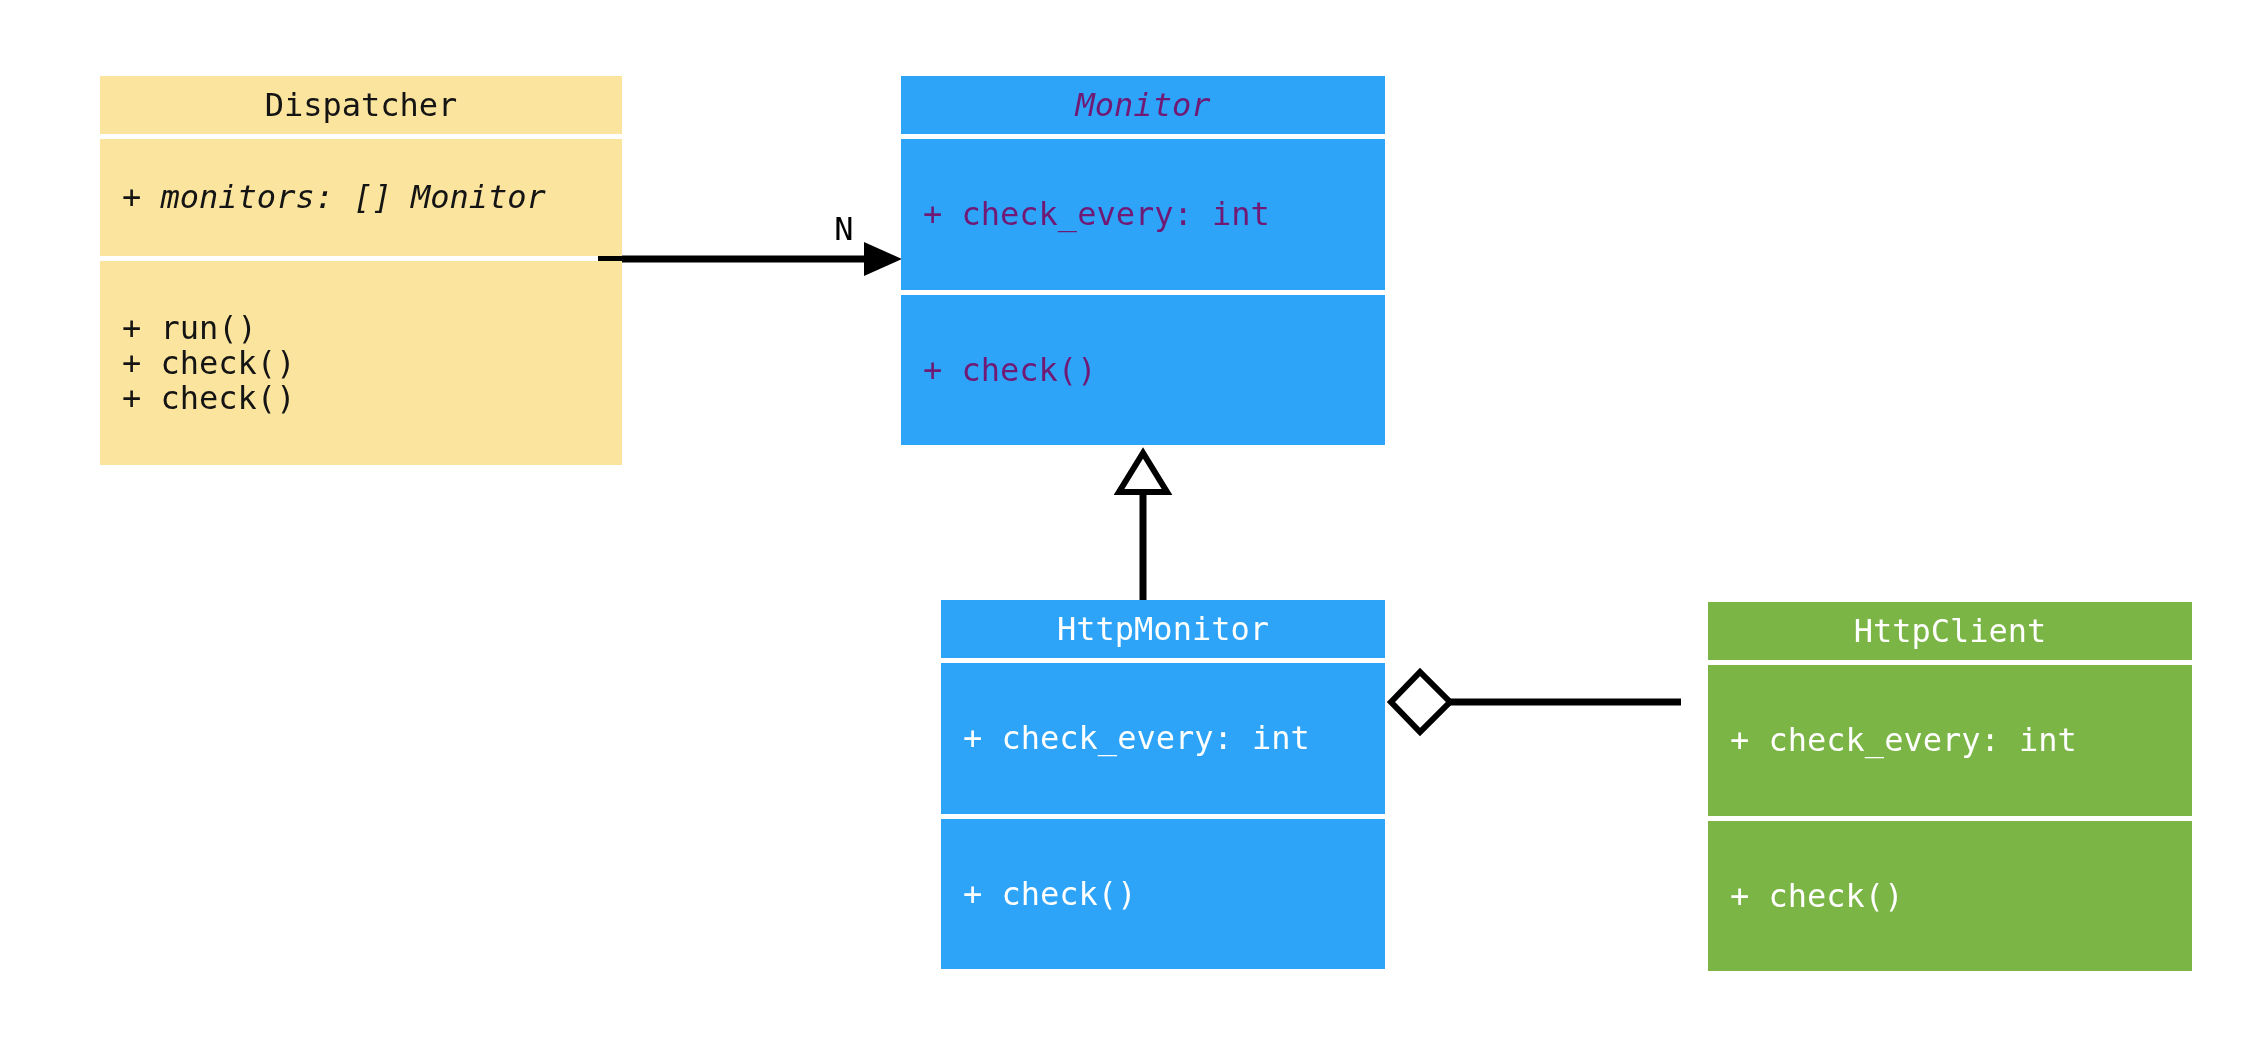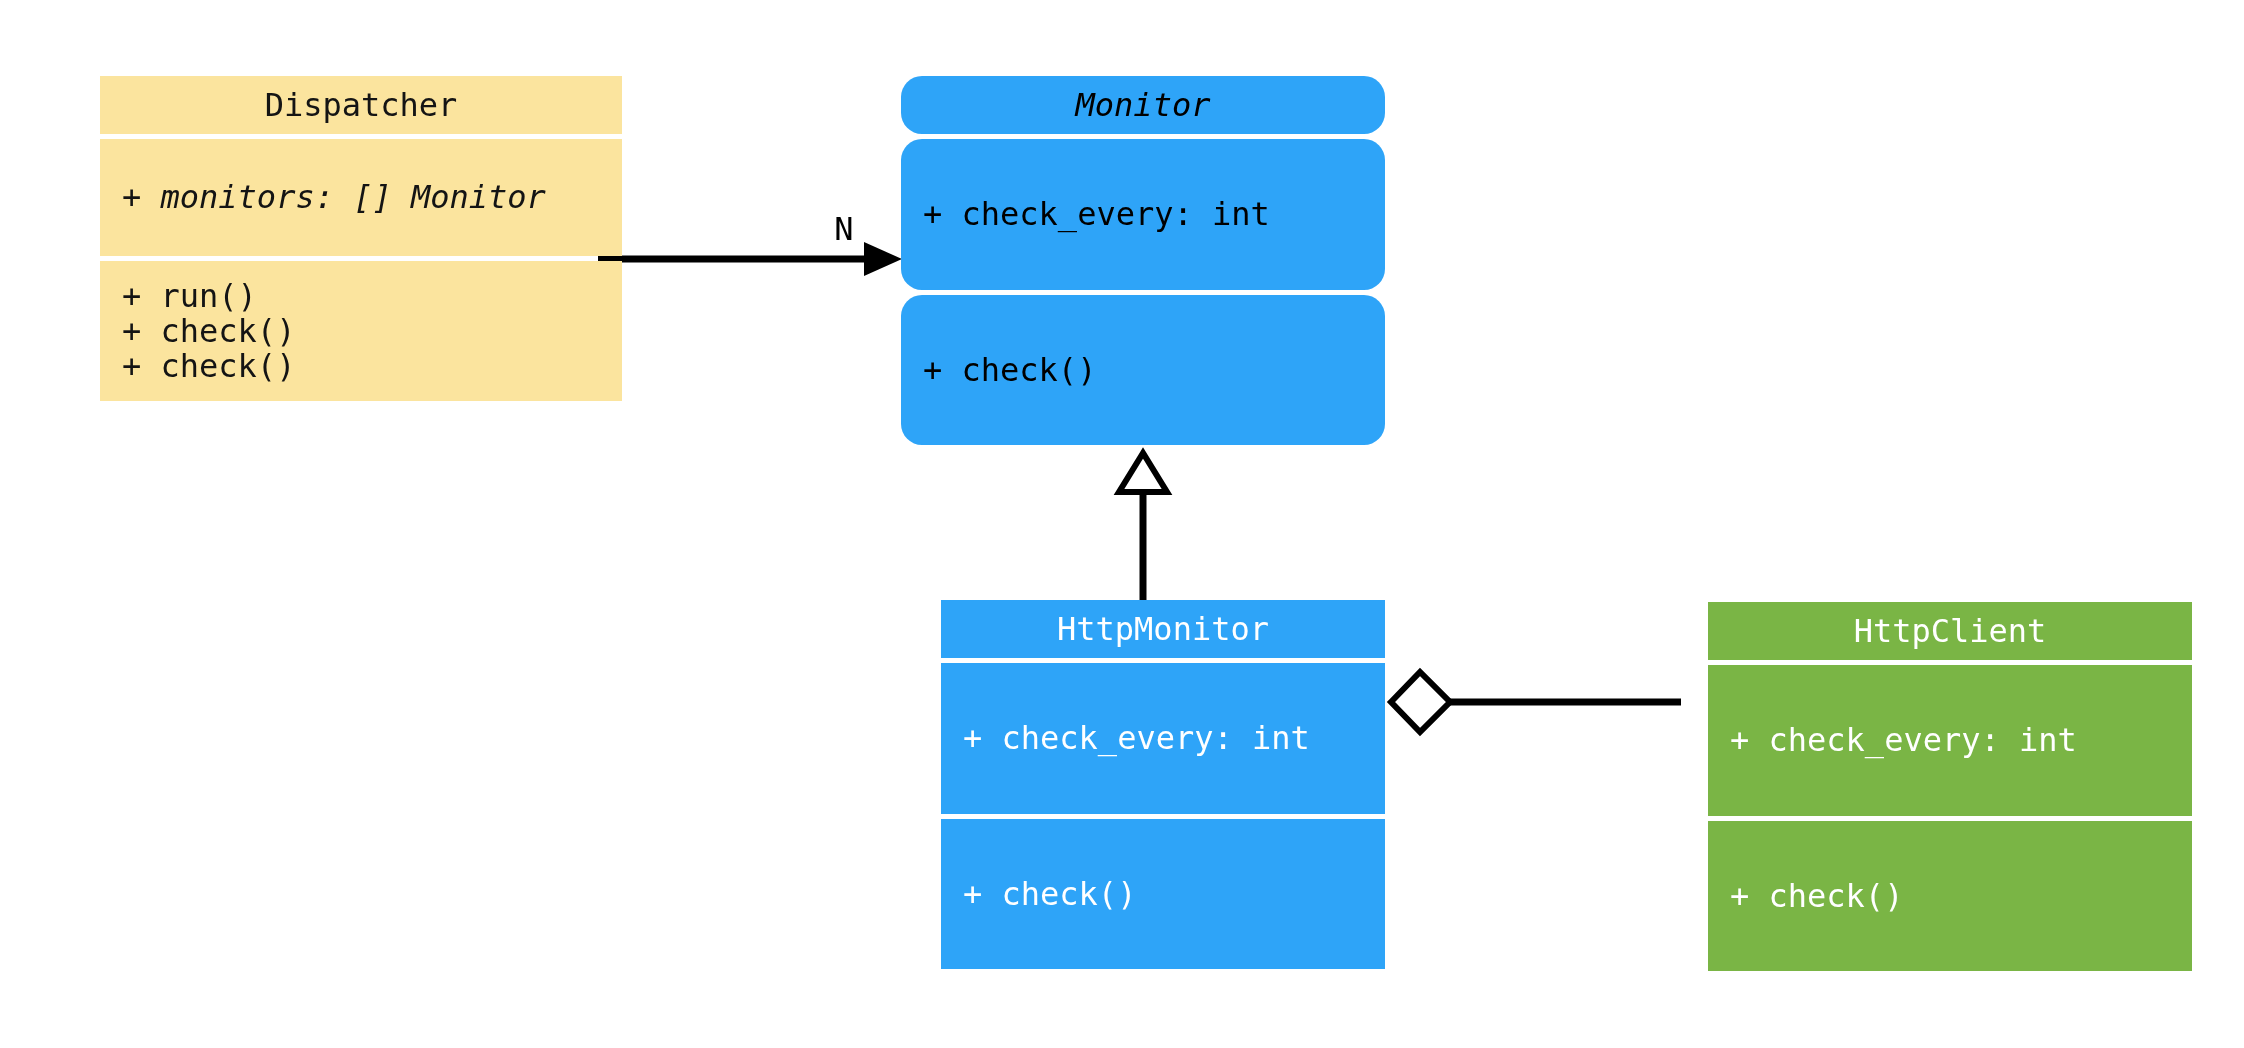--- a/index.html
+++ b/index.html
@@ -45,24 +45,24 @@
     align-items: center;
     justify-content: center;
     padding-left: 0;
     padding-right: 0;
   }
   
   .c-dispatcher { left: 68px; top: 76px; width: 522px; margin-left: 32px; }
   .c-dispatcher .sec { background: #FBE49E; color: #141414; }
   .c-dispatcher .title   { height: 58px; }
   .c-dispatcher .attrs   { height: 117px; font-style: italic; }
-  .c-dispatcher .methods { height: 140px; }
+  .c-dispatcher .methods { height: 204px; }
   
   .c-monitor { left: 901px; top: 76px; width: 484px; }
-  .c-monitor .sec { background: #2EA4F8; color: #000000; border-radius: 21px; }
+  .c-monitor .sec { background: #2EA4F8; color: #701a75; }
   .c-monitor .title   { height: 58px; font-style: italic; }
   .c-monitor .attrs   { height: 151px; }
   .c-monitor .methods { height: 150px; }
   
   .c-httpmonitor { left: 901px; top: 600px; width: 484px; }
   .c-httpmonitor .sec { background: #2EA4F8; color: #ffffff; margin-left: 40px; }
   .c-httpmonitor .title   { height: 58px; }
   .c-httpmonitor .attrs   { height: 151px; }
   .c-httpmonitor .methods { height: 150px; }
   

